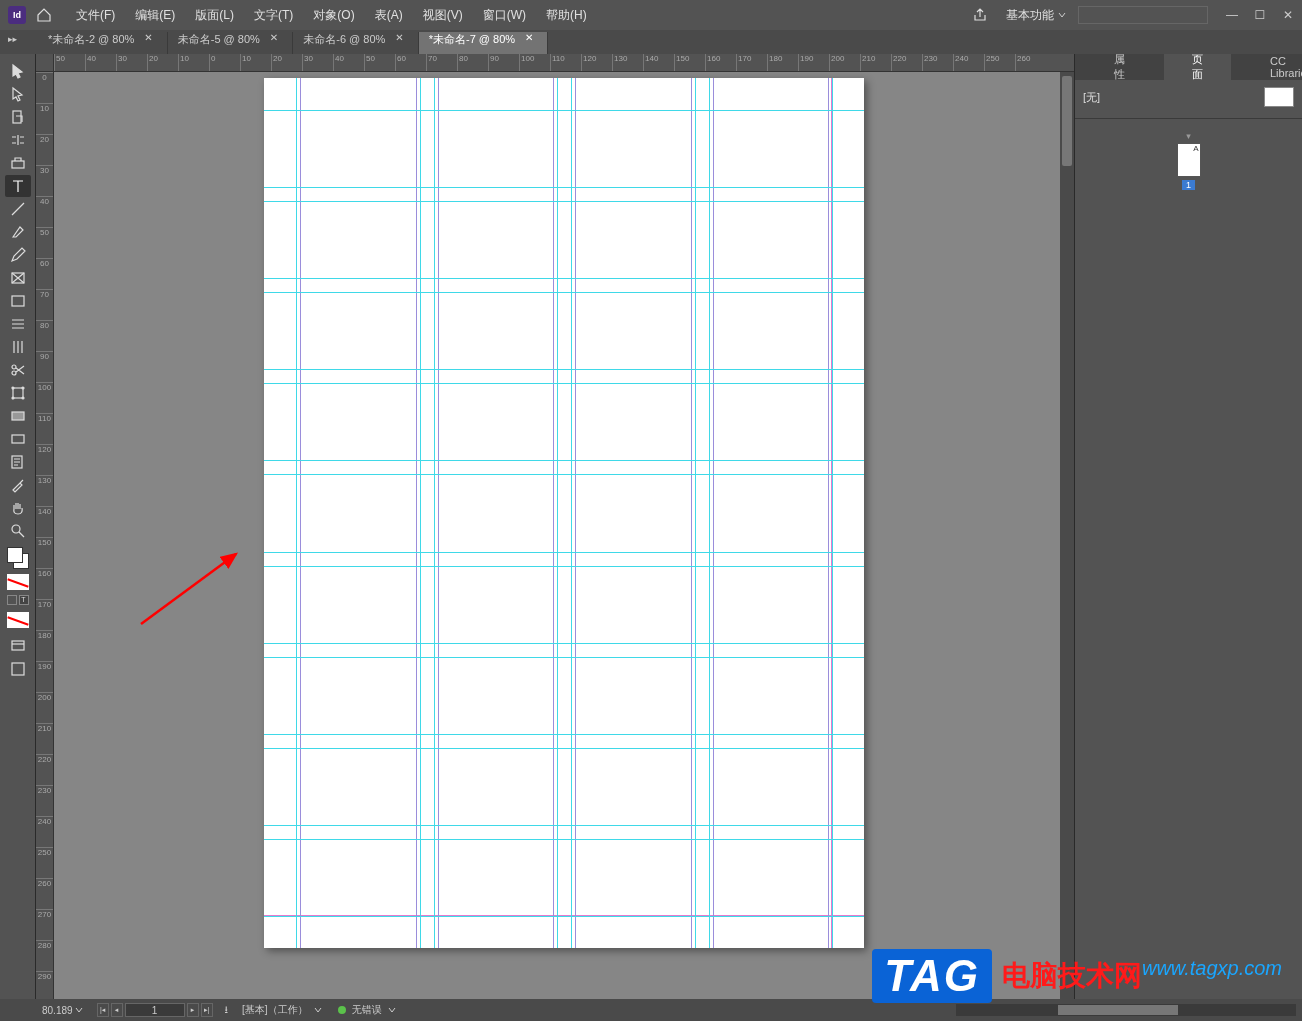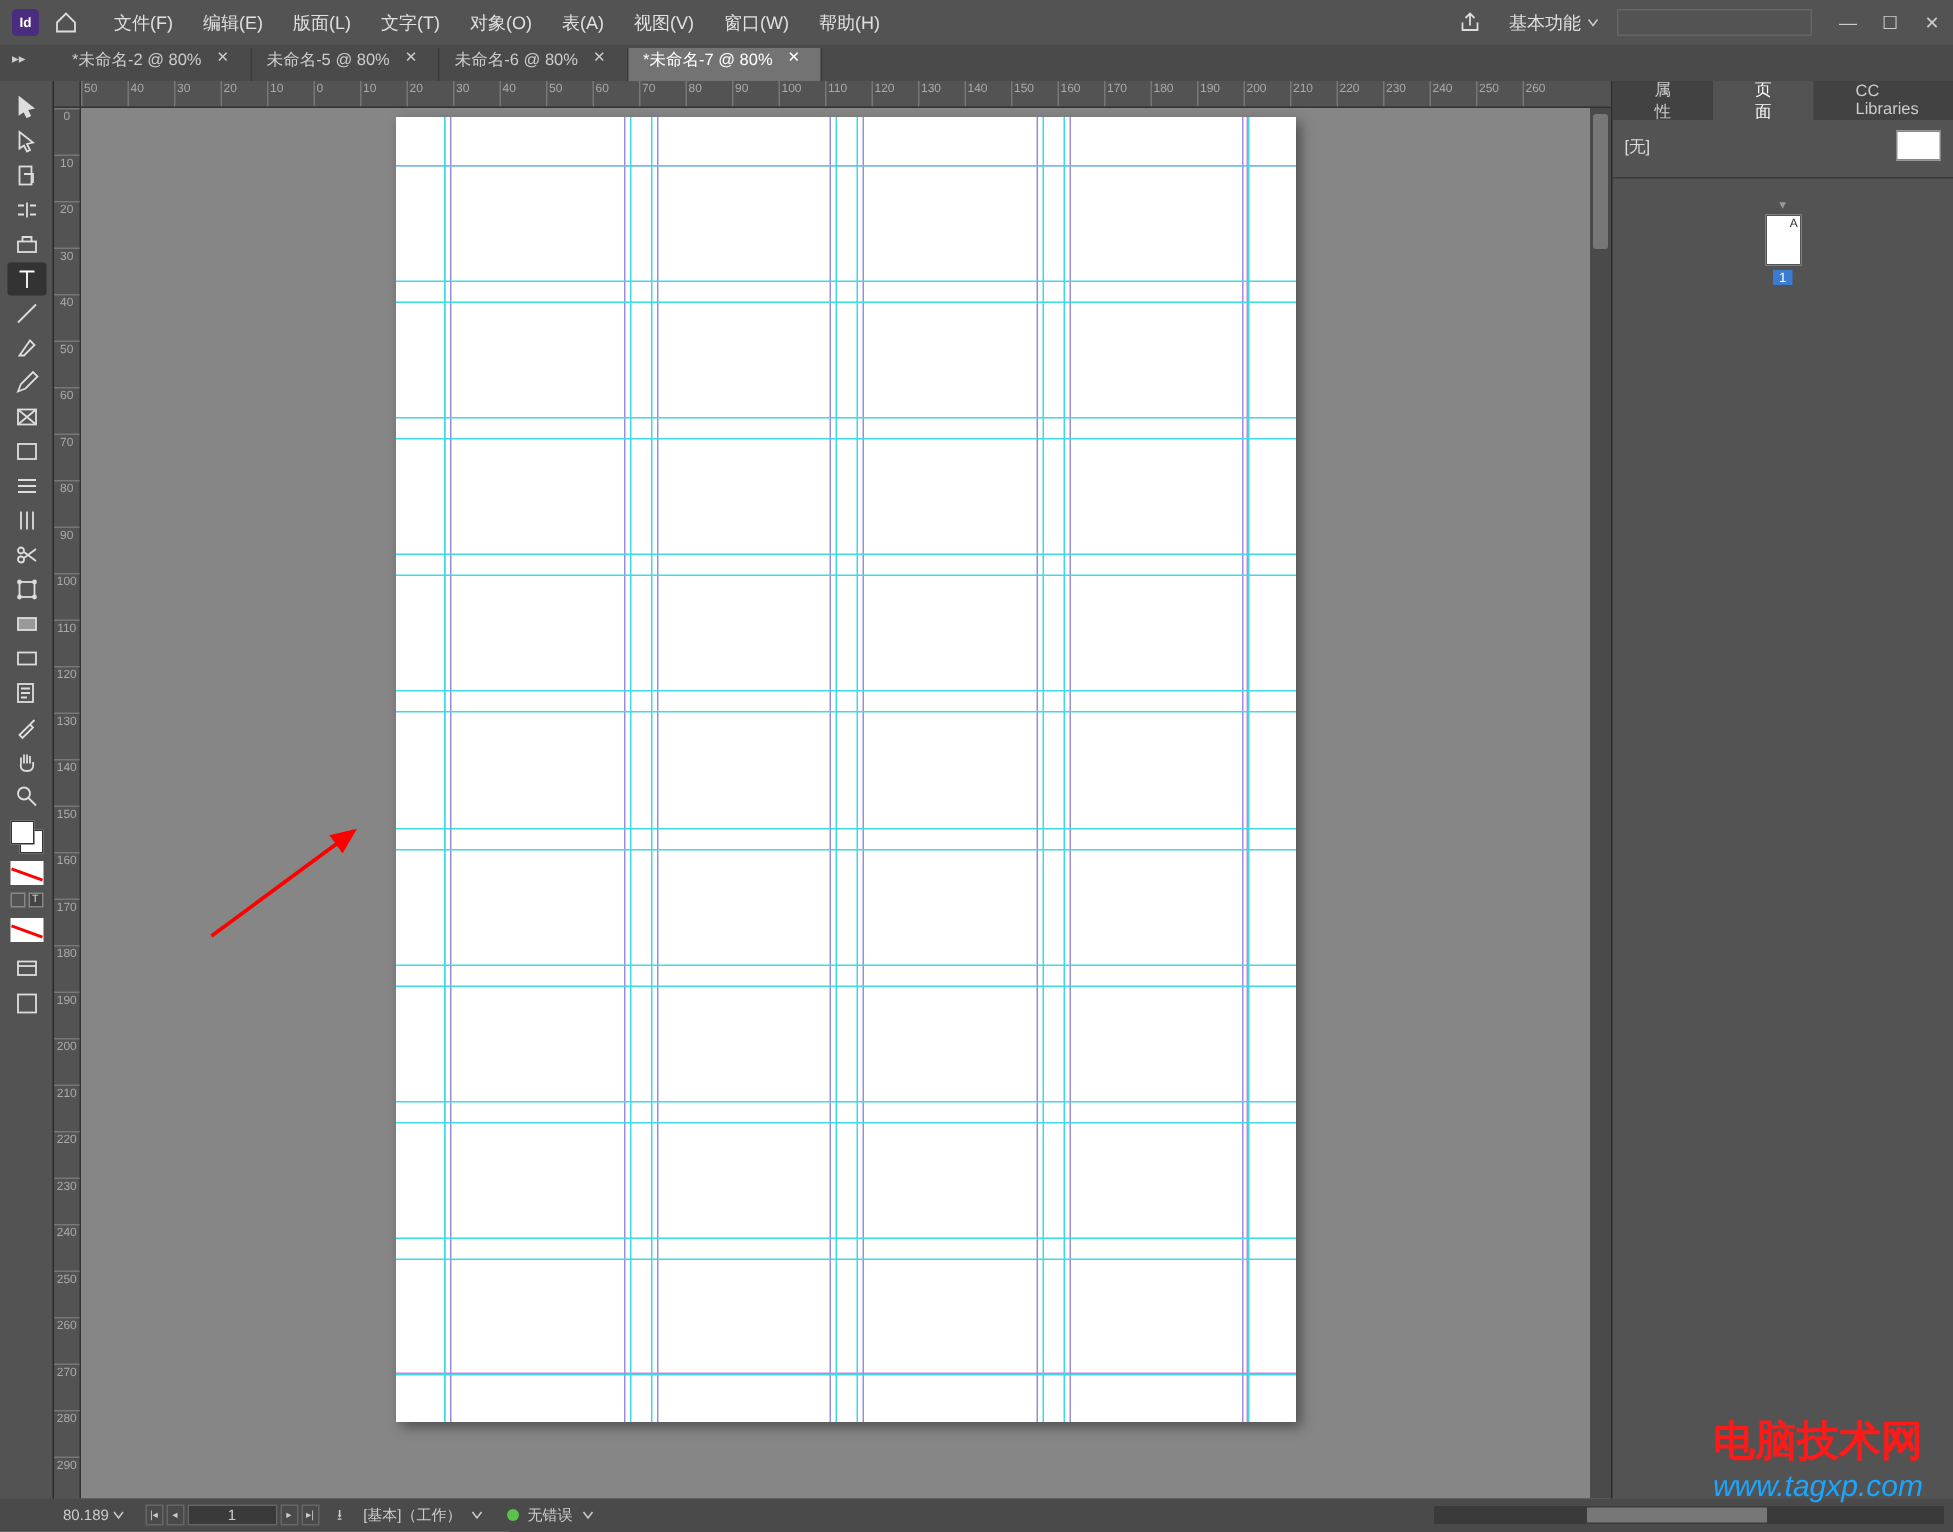--- a/index.html
+++ b/index.html
@@ -62,21 +62,21 @@
 .page .rguide { position:absolute; left:0; right:0; height:1px; background:#3fd9e8; }
 .page .vguide { position:absolute; top:0; bottom:0; width:1px; background:#3fd9e8; }
 
 
 .vscroll { position:absolute; right:0; top:18px; bottom:0; width:14px; background:#4a4a4a; }
 .vscroll .thumb { position:absolute; left:2px; right:2px; top:4px; height:90px; background:#777; border-radius:2px; }
 
 
 .rightpanel { width:228px; background:#535353; border-left:1px solid #2a2a2a; display:flex; flex-direction:column; }
 .rightpanel .ptabs { height:26px; display:flex; background:#424242; font-size:11px; color:#ccc; }
-.rightpanel .ptabs .pt { padding:0 28px; display:flex; align-items:center; cursor:pointer; }
+.rightpanel .ptabs .pt { padding:0 28px; display:flex; align-items:center; cursor:pointer;margin-left:11px; }
 .rightpanel .ptabs .pt.active { background:#535353; color:#fff; }
 .rightpanel .ptabs .menu { margin-left:auto; padding:0 8px; display:flex; align-items:center; }
 .rightpanel .mplist { padding:4px 8px; font-size:11px; color:#ddd; }
 .rightpanel .mprow { display:flex; justify-content:space-between; align-items:center; height:26px; }
 .rightpanel .mprow .thumb { width:30px; height:20px; background:#fff; display:flex; }
 .rightpanel .mprow .thumb.sel .half { background:#8ac6ff; }
 .rightpanel .mprow .thumb .half { width:50%; border:1px solid #888; }
 .rightpanel .sep { height:1px; background:#3a3a3a; margin:4px 0; }
 .rightpanel .pagebody { flex:1; display:flex; flex-direction:column; align-items:center; padding-top:8px; }
 .rightpanel .pagethumb { width:24px; height:34px; background:#fff; border:1px solid #555; position:relative; }
@@ -92,21 +92,21 @@
 .statusbar .dot-ok { width:8px; height:8px; border-radius:50%; background:#5bc24b; margin-left:10px; }
 .statusbar .hsb { margin-left:auto; width:340px; height:12px; background:#3a3a3a; margin-right:6px; position:relative; }
 .statusbar .hsb .ht { position:absolute; left:30%; width:120px; top:1px; bottom:1px; background:#777; }
 
 
 .arrow-ann { position:absolute; top:490px; left:100px; pointer-events:none; }
 
 
 .watermark { position:absolute; right:20px; bottom:18px; display:flex; align-items:center; gap:10px; }
 .watermark .tag { background:#0a63d6; color:#fff; font-weight:900; font-size:44px; padding:2px 12px; border-radius:4px; letter-spacing:2px; font-style:italic; }
-.watermark .txt { display:flex; flex-direction:column; }
+.watermark .txt { display:flex; }
 .watermark .txt .l1 { color:#ff1a1a; font-size:28px; font-weight:700; }
 .watermark .txt .l2 { color:#1aa6ff; font-size:20px; font-style:italic; }
 
 svg.chev { width:8px; height:8px; }
 </style>
 </head>
 <body>
 
 <div class="menubar">
   <div class="app-icon">Id</div>
@@ -479,17 +479,18 @@
   <span>无错误</span>
   <svg class="chev" viewBox="0 0 8 8">
       <path d="M1 2 L4 6 L7 2" fill="none" stroke="#ccc"></path>
     </svg>
   <div class="hsb">
       <div class="ht"></div>
     </div>
 </div>
 
 <div class="watermark">
+  <div class="tag">TAG</div>
   <div class="txt">
     <div class="l1">电脑技术网</div>
     <div class="l2">www.tagxp.com</div>
   </div>
 </div>
 
 </body></html>

